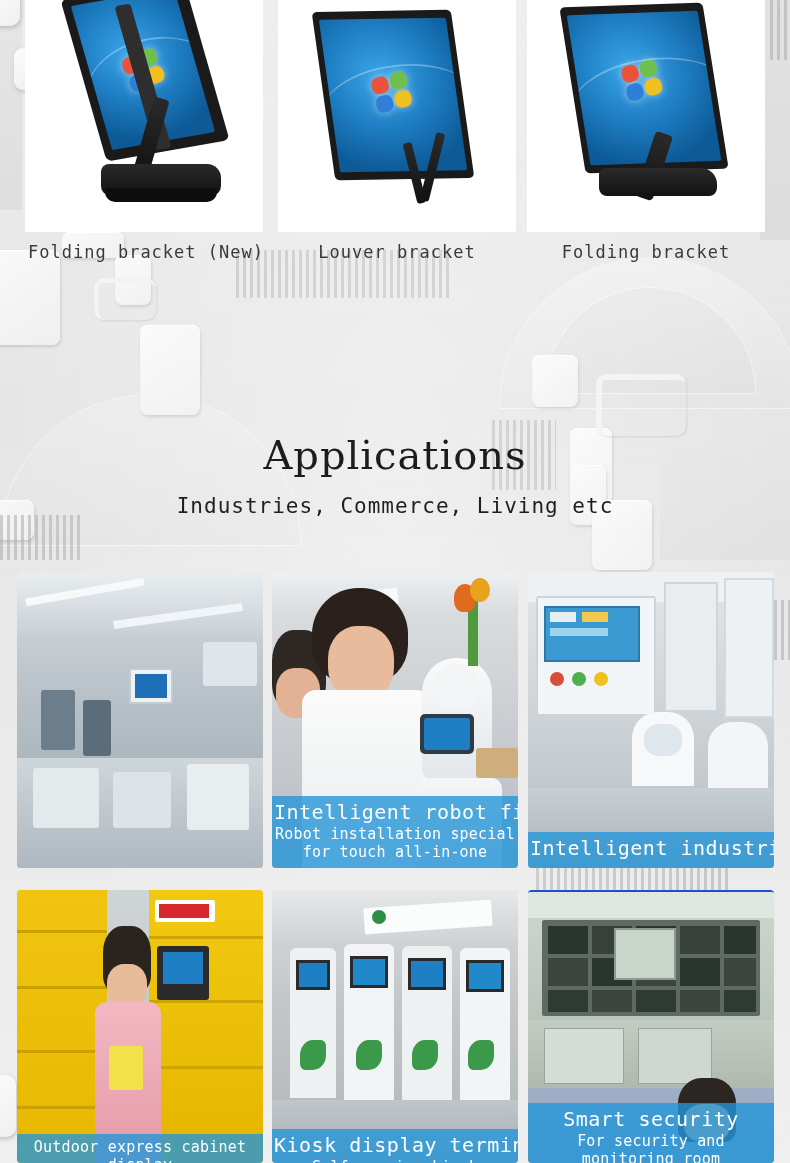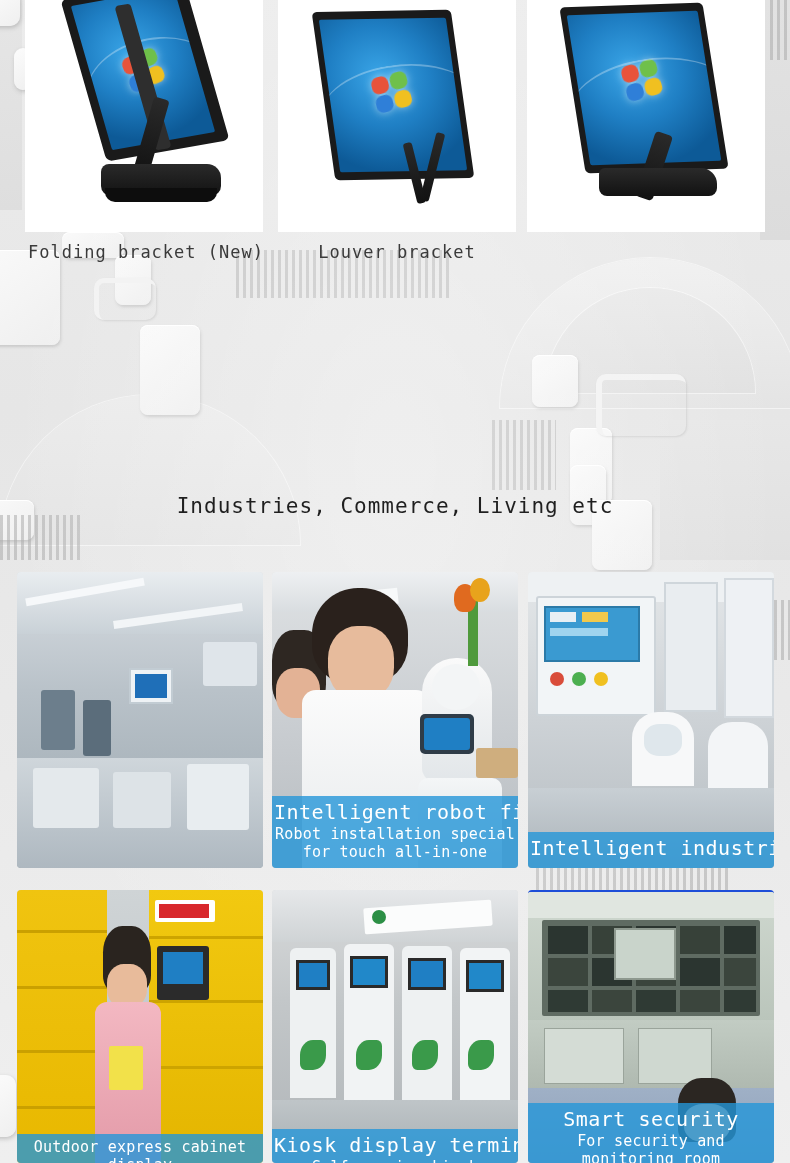--- a/index.html
+++ b/index.html
@@ -234,22 +234,24 @@
               <i class="w-y"></i>
           </div>
         </div>
         <div class="stand" style="left:118px; top:140px; width:18px; height:68px; transform:rotate(18deg); border-radius:4px;"></div>
         <div class="stand" style="left:72px; top:176px; width:118px; height:28px; border-radius:6px 16px 8px 8px;"></div>
       </div>
     </div>
 
     <div class="caption c1">Folding bracket (New)</div>
     <div class="caption c2">Louver bracket</div>
+    <div class="caption c3">Folding bracket</div>
   </div>
 
+  <div class="app-title">Applications</div>
   <div class="app-sub">Industries, Commerce, Living etc</div>
 
   <div class="grid">
 
     <div class="app-card r1 col1">
       <div class="app-photo scene">
         <div class="sky" style="background:linear-gradient(180deg,#d8dde2 0%,#b9c2c9 40%,#9aa6ae 100%);"></div>
         <div class="obj" style="left:0;top:0;width:100%;height:62px;background:linear-gradient(180deg,#e9edf0,#c9d1d7);"></div>
         <div class="obj" style="left:8px;top:16px;width:120px;height:8px;background:#f6f8fa;transform:rotate(-10deg);"></div>
         <div class="obj" style="left:96px;top:40px;width:130px;height:8px;background:#f2f5f7;transform:rotate(-8deg);"></div>

